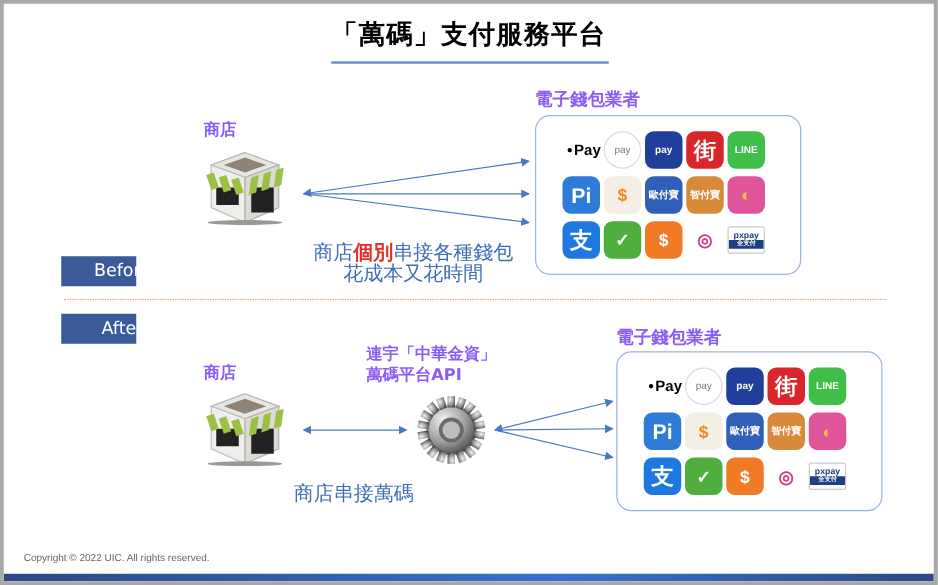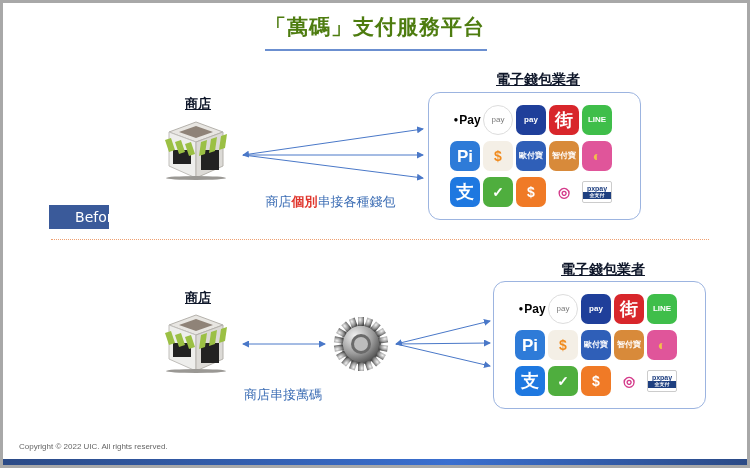--- a/index.html
+++ b/index.html
@@ -1,22 +1,22 @@
 <!DOCTYPE html>
 <html><head>
 <meta charset="utf-8">
 <style>
   * { box-sizing: border-box; margin: 0; padding: 0; }
   html, body { width: 750px; height: 468px; overflow: hidden; background: #a8a8a8; }
   body { font-family: "DejaVu Sans", "Liberation Sans", sans-serif; position: relative; }
   .slide { position: absolute; left: 3px; top: 3px; width: 744px; height: 462px; background: #fff; overflow: hidden; }
-  .title { position: absolute; left: 0; width: 100%; top: 10px; text-align: center; font-size: 21px; font-weight: bold; color: #4d7c0f; letter-spacing: 1px; }
+  .title { position: absolute; left: 0; width: 100%; top: 10px; text-align: center; font-size: 21px; font-weight: bold; color: #000000; letter-spacing: 1px; }
   .title-underline { position: absolute; left: 262px; width: 222px; top: 46px; height: 2px; background: #6b8fd0; }
-  .label { position: absolute; font-size: 13px; color: #0f172a; text-align: center; font-weight: bold; text-decoration: underline; }
-  .blue-note { position: absolute; font-size: 13px; color: #3d6eb5; text-align: center; line-height: 17px; }
+  .label { position: absolute; font-size: 13px; color: #8b5cf6; font-weight: bold; }
+  .blue-note { position: absolute; font-size: 16px; color: #3d6eb5; text-align: center; line-height: 17px; }
   .red { color: #e0342b; font-weight: bold; }
   .tag { position: absolute; background: #3a5a9a; color: #fff; font-size: 14px; display: flex; align-items: center; justify-content: center; padding-left: 38px; }
   .divider { position: absolute; left: 48px; width: 658px; top: 236px; border-top: 1.5px dotted #f0a070; }
   .wallet-box { position: absolute; border: 1.5px solid #9cb4e0; border-radius: 12px; background: #fff; }
   .grid { position: absolute; display: grid; grid-template-columns: repeat(5, 30px); grid-auto-rows: 30px; column-gap: 3px; row-gap: 6px; }
   .ic { width: 30px; height: 30px; border-radius: 7px; display: flex; align-items: center; justify-content: center; color: #fff; font-weight: bold; font-family: "Liberation Sans", sans-serif; overflow: hidden; text-align: center; line-height: 1; }
   .store { position: absolute; width: 70px; height: 62px; }
   .gear { position: absolute; width: 58px; height: 58px; }
   svg.arrows { position: absolute; left: 0; top: 0; overflow: visible; }
   .footer-text { position: absolute; left: 16px; bottom: 14px; font-size: 8px; color: #666; font-family: "Liberation Sans", sans-serif; }
@@ -72,20 +72,21 @@
         <polygon points="24,26 30,24 34,36 28,38"></polygon>
         <polygon points="40,24 46,22 44,36 38,38"></polygon>
         <polygon points="50,21 56,19 54,33 48,35"></polygon>
         <polygon points="60,18 66,16 64,30 58,32"></polygon>
       </g>
     <ellipse cx="35" cy="60" rx="30" ry="2" fill="#9a9894"></ellipse>
   </svg>
 
   <div class="blue-note" style="left:240px; top:190px; width:175px;">
     <div><span>商店</span><span class="red">個別</span><span>串接各種錢包</span></div>
+    <div>花成本又花時間</div>
   </div>
 
   <div class="tag" style="left:46px; top:202px; width:60px; height:24px;">Before</div>
 
   <div class="label" style="left:425px; top:68px; width:220px; font-size:14px;">電子錢包業者</div>
   <div class="wallet-box" style="left:425px; top:89px; width:213px; height:128px;">
     <div class="grid" id="grid-before" style="left:21px; top:12px;">
         <div class="ic" style="background: rgb(255, 255, 255); color: rgb(0, 0, 0); font-size: 12px; width: 34px;">
           <span style="font-size: 8px; margin-right: 1px;">●</span>
           <span>Pay</span>
@@ -131,20 +132,21 @@
         </div>
         <div class="ic" style="background: rgb(255, 255, 255); color: rgb(30, 63, 128); font-size: 8px; flex-direction: column; border: 1px solid rgb(204, 204, 204); border-radius: 2px; height: 22px; align-self: center;">
           <div style="font-size: 7px;">pxpay</div>
           <div style="font-size: 5px; background: rgb(30, 63, 128); color: rgb(255, 255, 255); width: 100%; padding: 1px 0px;">全支付</div>
         </div>
       </div>
   </div>
 
   <div class="divider"></div>
 
+  <div class="tag" style="left:46px; top:248px; width:60px; height:24px;">After</div>
 
   <div class="label" style="left:160px; top:286px; width:70px;">商店</div>
 
   <svg class="store" style="left:158px; top:308px;" viewBox="0 0 70 62">
     <polygon points="35,4 62,14 35,24 8,14" fill="#e8e6e2" stroke="#b5b2ac"></polygon>
     <polygon points="35,8 52,14 35,20 18,14" fill="#8f8378"></polygon>
     <polygon points="8,14 35,24 35,60 8,48" fill="#eeeeec" stroke="#c0beba"></polygon>
     <polygon points="35,24 62,14 62,48 35,60" fill="#dcdad6" stroke="#b5b2ac"></polygon>
     <rect x="12" y="32" width="18" height="14" fill="#222"></rect>
     <rect x="40" y="32" width="18" height="20" fill="#222"></rect>
@@ -152,20 +154,24 @@
         <polygon points="4,22 10,20 14,32 8,34"></polygon>
         <polygon points="14,24 20,22 24,34 18,36"></polygon>
         <polygon points="24,26 30,24 34,36 28,38"></polygon>
         <polygon points="40,24 46,22 44,36 38,38"></polygon>
         <polygon points="50,21 56,19 54,33 48,35"></polygon>
         <polygon points="60,18 66,16 64,30 58,32"></polygon>
       </g>
     <ellipse cx="35" cy="60" rx="30" ry="2" fill="#9a9894"></ellipse>
   </svg>
 
+  <div class="label" style="left:290px; top:272px; width:130px; line-height:17px;">
+    <div>連宇「中華金資」</div>
+    <div>萬碼平台API</div>
+  </div>
 
   <svg class="gear" style="left:329px; top:312px;" viewBox="0 0 58 58">
     <defs>
       <radialGradient id="gg" cx="35%" cy="30%" r="75%">
         <stop offset="0" stop-color="#f2f2f2"></stop>
         <stop offset="0.6" stop-color="#9a9a9a"></stop>
         <stop offset="1" stop-color="#4a4a4a"></stop>
       </radialGradient>
     </defs>
     <g transform="translate(29,29)">

